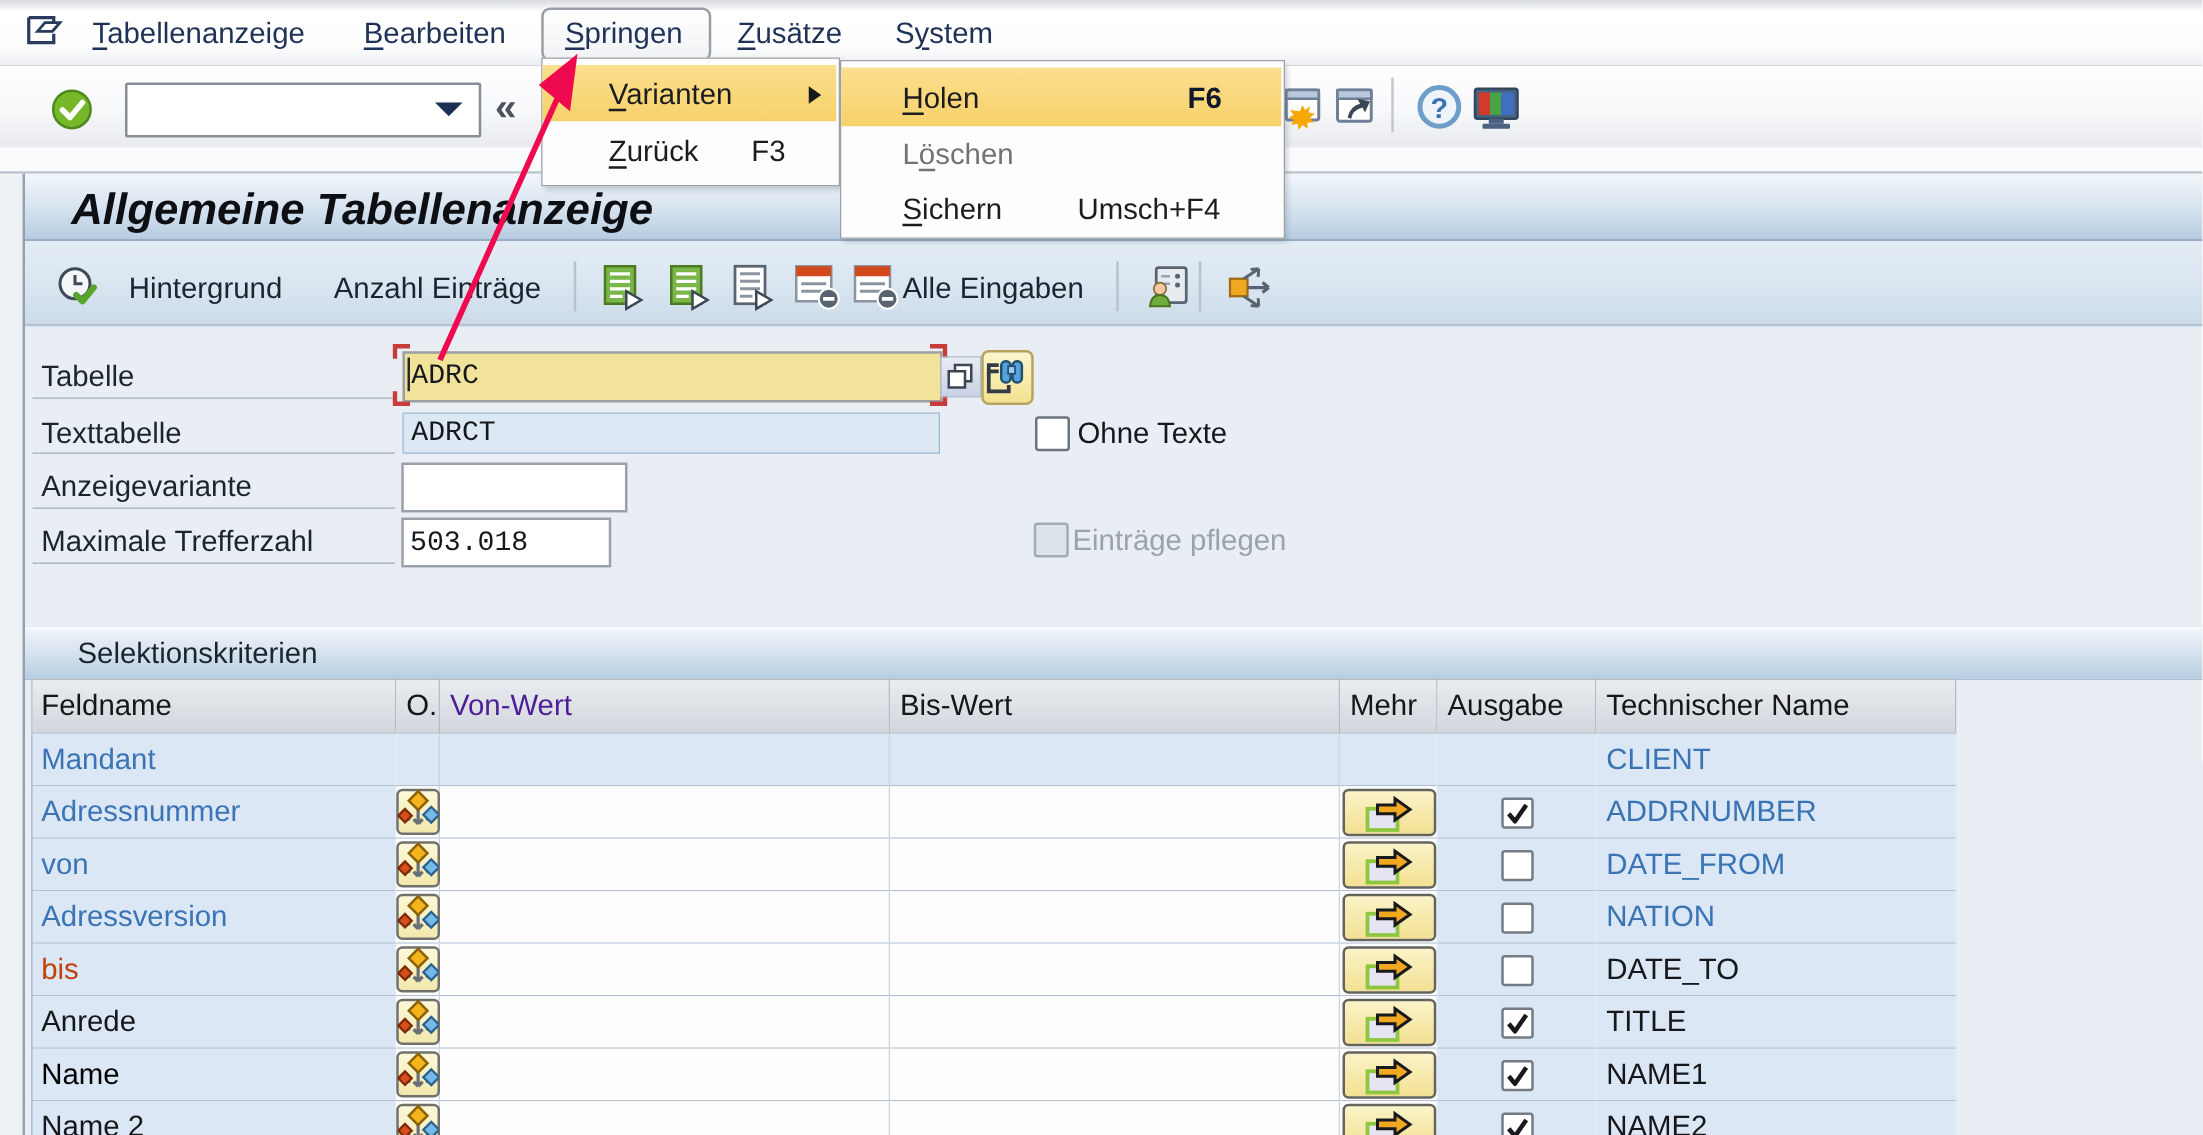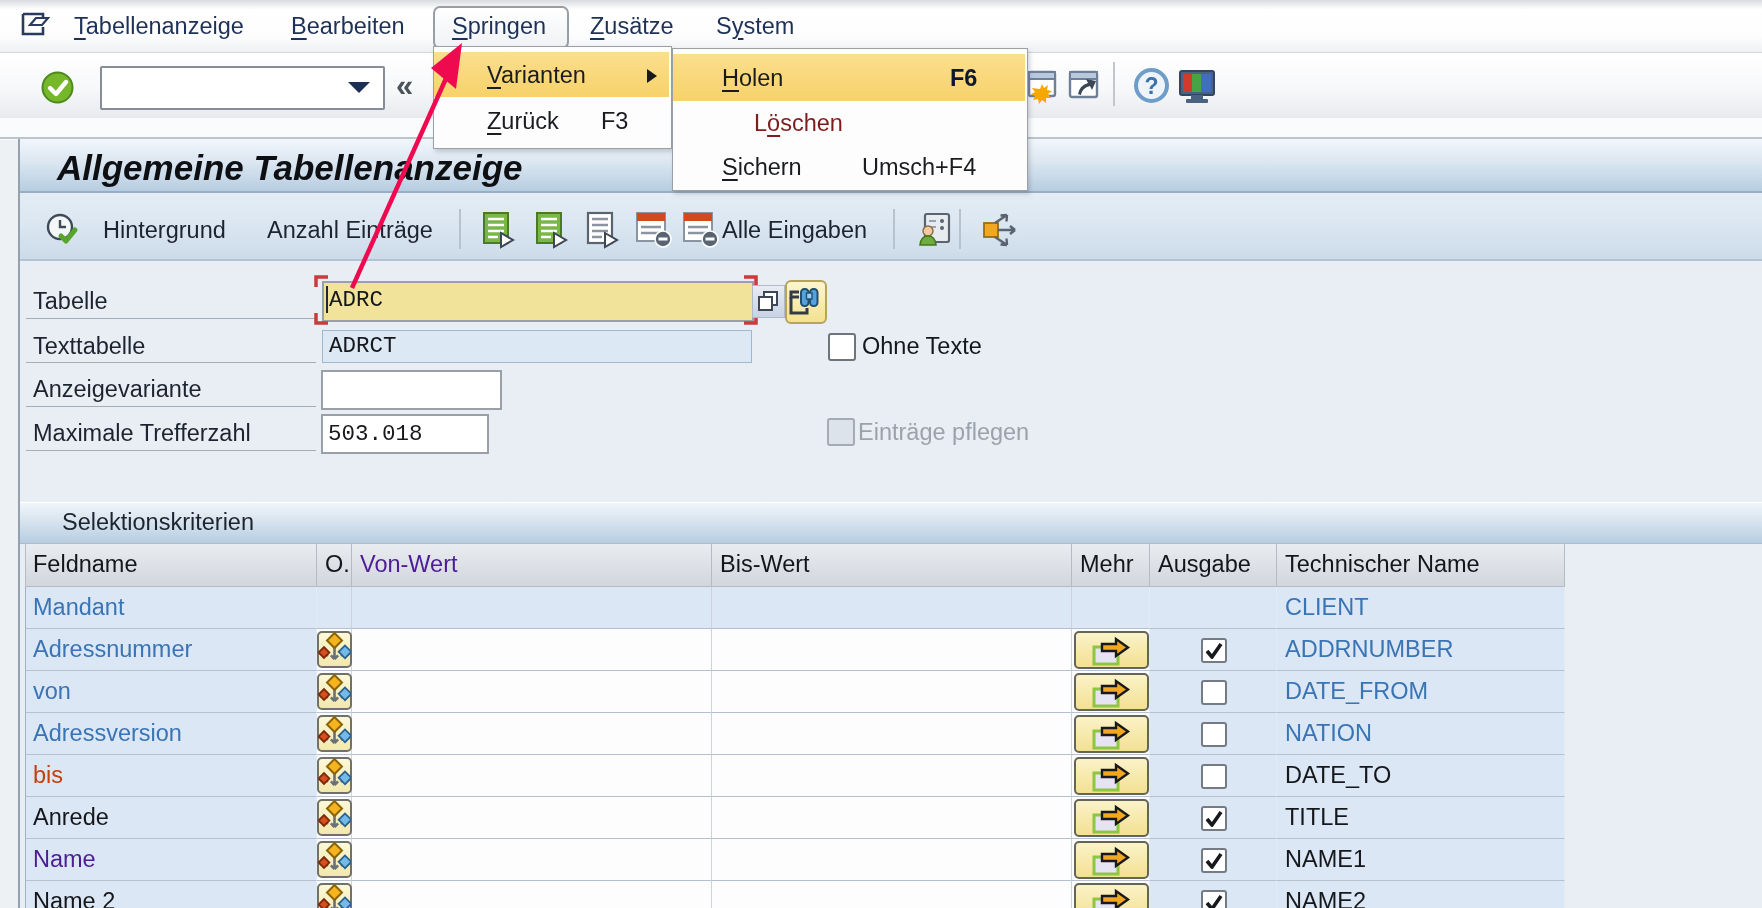--- a/index.html
+++ b/index.html
@@ -339,21 +339,21 @@
       <svg class="abs" style="left:1201px;top:806px;" width="26" height="25" viewBox="0 0 26 25">
         <path d="M6 13 l5 6 L20 6" fill="none" stroke="#17191d" stroke-width="3.6" stroke-linejoin="round"></path>
       </svg>
       <div class="abs" style="left:25px;top:839px;width:292px;height:42px;background:#dbe7f4;border-bottom:1px solid #b3c1d1;border-right:1px solid #e2ebf3;box-sizing:border-box;border-left:1px solid #9fb0c0;"></div>
       <div class="abs" style="left:317px;top:839px;width:35px;height:42px;background:#fdfdfe;border-bottom:1px solid #b3c1d1;border-right:1px solid #ccd3da;box-sizing:border-box;"></div>
       <div class="abs" style="left:352px;top:839px;width:360px;height:42px;background:#fdfdfe;border-bottom:1px solid #b3c1d1;border-right:1px solid #ccd3da;box-sizing:border-box;"></div>
       <div class="abs" style="left:712px;top:839px;width:360px;height:42px;background:#fdfdfe;border-bottom:1px solid #b3c1d1;border-right:1px solid #ccd3da;box-sizing:border-box;"></div>
       <div class="abs" style="left:1072px;top:839px;width:78px;height:42px;background:#fdfdfe;border-bottom:1px solid #b3c1d1;border-right:1px solid #e2ebf3;box-sizing:border-box;"></div>
       <div class="abs" style="left:1150px;top:839px;width:127px;height:42px;background:#dbe7f4;border-bottom:1px solid #b3c1d1;border-right:1px solid #e2ebf3;box-sizing:border-box;"></div>
       <div class="abs" style="left:1277px;top:839px;width:288px;height:42px;background:#dbe7f4;border-bottom:1px solid #b3c1d1;border-right:1px solid #e2ebf3;box-sizing:border-box;"></div>
-      <div class="abs lbl" style="left:33px;top:846px;color:#4c1d95;text-align:center;">Name</div>
+      <div class="abs lbl" style="left:33px;top:846px;color:#000000;text-align:center;">Name</div>
       <div class="abs lbl" style="left:1285px;top:846px;color:#15171b;">NAME1</div>
       <div class="abs" style="left:317px;top:841px;width:35px;height:37px;background:linear-gradient(180deg,#fdf8d8,#f2e8ae);border:2px solid #70716a;border-radius:5px;box-sizing:border-box;"></div>
       <svg class="abs" style="left:318px;top:842px;" width="33" height="35" viewBox="0 0 33 35">
         <path d="M16.5 13 v14 m0 0 l-3.6 -3.6 m3.6 3.6 l3.6 -3.6" stroke="#6a7077" stroke-width="2.6" fill="none"></path>
         <path d="M10 24 l-4 -3.5 M23 24 l4 -3.5" stroke="#6a7077" stroke-width="2" fill="none"></path>
         <rect x="11.2" y="3.2" width="10.6" height="10.6" transform="rotate(45 16.5 8.5)" fill="#f5b31e" stroke="#8a6208" stroke-width="2"></rect>
         <rect x="2.2" y="16.7" width="7.6" height="7.6" transform="rotate(45 6 20.5)" fill="#d84f1e" stroke="#7e2a0a" stroke-width="1.8"></rect>
         <rect x="22.5" y="15.3" width="9" height="9" transform="rotate(45 27 19.8)" fill="#74b9e8" stroke="#2a628f" stroke-width="1.8"></rect>
       </svg>
       <div class="abs" style="left:1074px;top:841px;width:75px;height:38px;background:linear-gradient(180deg,#fbf3c8,#f3e092);border:2px solid #63645c;border-radius:5px;box-sizing:border-box;"></div>
@@ -399,21 +399,21 @@
   <svg class="abs" style="left:645px;top:67px;" width="14" height="18" viewBox="0 0 14 18">
       <path d="M2 2 l10 7 -10 7 z" fill="#17191d"></path>
     </svg>
   <div class="abs lbl" style="left:487px;top:108px;color:#1a1c20;"><span class="u">Z</span>urück</div>
   <div class="abs lbl" style="left:601px;top:108px;color:#1a1c20;">F3</div>
 
   <div class="abs" style="left:672px;top:48px;width:354px;height:141px;background:#fdfdfe;border:1px solid #9aa0a6;box-shadow:2px 3px 4px rgba(80,90,100,.25);"></div>
   <div class="abs" style="left:673px;top:54px;width:352px;height:47px;background:linear-gradient(180deg,#fbdf8e,#f7d26a);"></div>
   <div class="abs lbl" style="left:722px;top:65px;color:#1a1c20;"><span class="u">H</span>olen</div>
   <div class="abs lbl" style="left:950px;top:65px;color:#0f172a;font-weight:bold;">F6</div>
-  <div class="abs lbl" style="left:722px;top:110px;color:#7f1d1d;margin-left:32px;">L<span class="u">ö</span>schen</div>
+  <div class="abs lbl" style="left:722px;top:110px;color:#737373;">L<span class="u">ö</span>schen</div>
   <div class="abs lbl" style="left:722px;top:154px;color:#1a1c20;"><span class="u">S</span>ichern</div>
   <div class="abs lbl" style="left:862px;top:154px;color:#1a1c20;">Umsch+F4</div>
 
   <svg class="abs" style="left:0;top:0;pointer-events:none;" width="1762" height="908" viewBox="0 0 1762 908">
     <line x1="352" y1="288" x2="448" y2="74" stroke="#ef0a50" stroke-width="4.5"></line>
     <polygon points="462,43 431,68 456,89" fill="#ef0a50"></polygon>
   </svg>
 
 </div>
 

